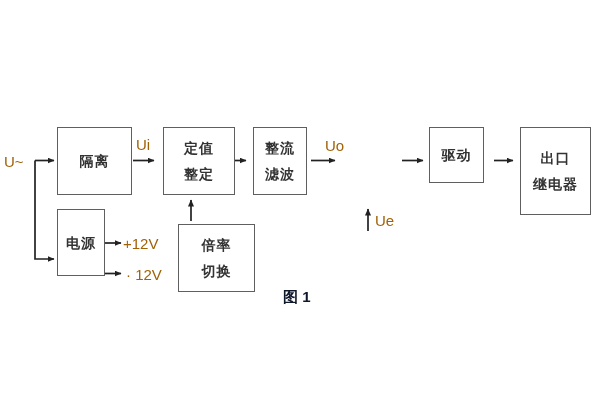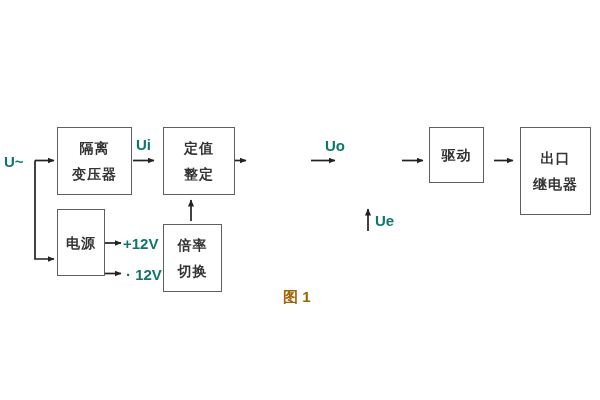--- a/index.html
+++ b/index.html
@@ -5,23 +5,23 @@
   html,body{margin:0;padding:0;background:#ffffff;}
   body{width:600px;height:400px;position:relative;overflow:hidden;
        font-family:"Liberation Sans","DejaVu Sans",sans-serif;}
   .page{position:absolute;inset:0;background:#ffffff;text-align:center;}
   .connectors{position:absolute;left:0;top:0;width:600px;height:400px;}
   .block{position:absolute;box-sizing:border-box;border:1.5px solid #5f5f5f;
          background:#ffffff;display:flex;flex-direction:column;
          align-items:center;justify-content:center;
          color:#333333;font-size:14px;font-weight:600;line-height:26px;
          letter-spacing:1px;white-space:nowrap;}
-  .sig{position:absolute;color:#0f766e;font-size:15px;font-weight:700;
+  .sig{position:absolute;color:#a16207;font-size:15px;font-weight:400;
        line-height:15px;white-space:nowrap;}
-  .caption{position:absolute;left:283px;top:289px;color:#a16207;
+  .caption{position:absolute;left:283px;top:289px;color:#0f172a;
            font-size:15px;font-weight:600;line-height:15px;white-space:nowrap;}
 </style>
 </head>
 <body>
 
 <div class="page">
 
   <svg class="connectors" viewBox="0 0 600 400">
     <defs>
       <marker id="ah" markerWidth="8" markerHeight="8" refX="6.5" refY="3" orient="auto" markerUnits="userSpaceOnUse">
@@ -38,44 +38,47 @@
       <path d="M494,160.5 H513" marker-end="url(#ah)"></path>
       <path d="M105,243 H121" marker-end="url(#ah)"></path>
       <path d="M105,273.5 H121" marker-end="url(#ah)"></path>
       <path d="M191,221 V200" marker-end="url(#ah)"></path>
       <path d="M368,231 V209" marker-end="url(#ah)"></path>
     </g>
   </svg>
 
   <div class="block" style="left:57px;top:127px;width:75px;height:68px">
     <span>隔离</span>
-    <span>变压器</span>
   </div>
 
   <div class="block" style="left:163px;top:127px;width:72px;height:68px">
     <span>定值</span>
     <span>整定</span>
   </div>
 
+  <div class="block" style="left:253px;top:127px;width:54px;height:68px">
+    <span>整流</span>
+    <span>滤波</span>
+  </div>
 
 
   <div class="block" style="left:429px;top:127px;width:55px;height:56px">
     <span>驱动</span>
   </div>
 
   <div class="block" style="left:520px;top:127px;width:71px;height:88px">
     <span>出口</span>
     <span>继电器</span>
   </div>
 
   <div class="block" style="left:57px;top:209px;width:48px;height:67px">
     <span>电源</span>
   </div>
 
-  <div class="block" style="left:163px;top:224px;width:59px;height:68px">
+  <div class="block" style="left:178px;top:224px;width:77px;height:68px">
     <span>倍率</span>
     <span>切换</span>
   </div>
 
 
   <span class="sig" style="left:4px;top:154px">U~</span>
 
   <span class="sig" style="left:136px;top:137px">Ui</span>
 
   <span class="sig" style="left:325px;top:138px">Uo</span>

